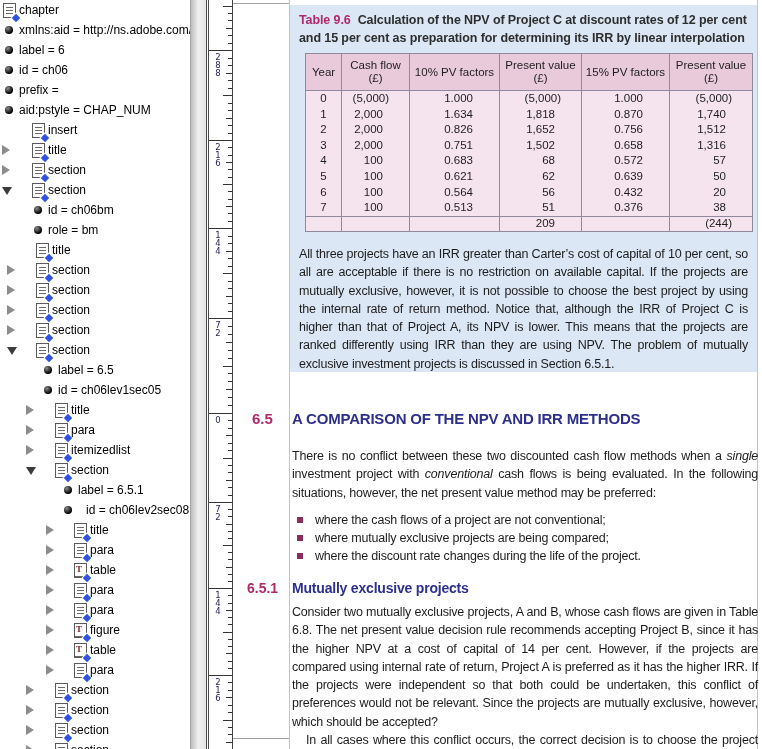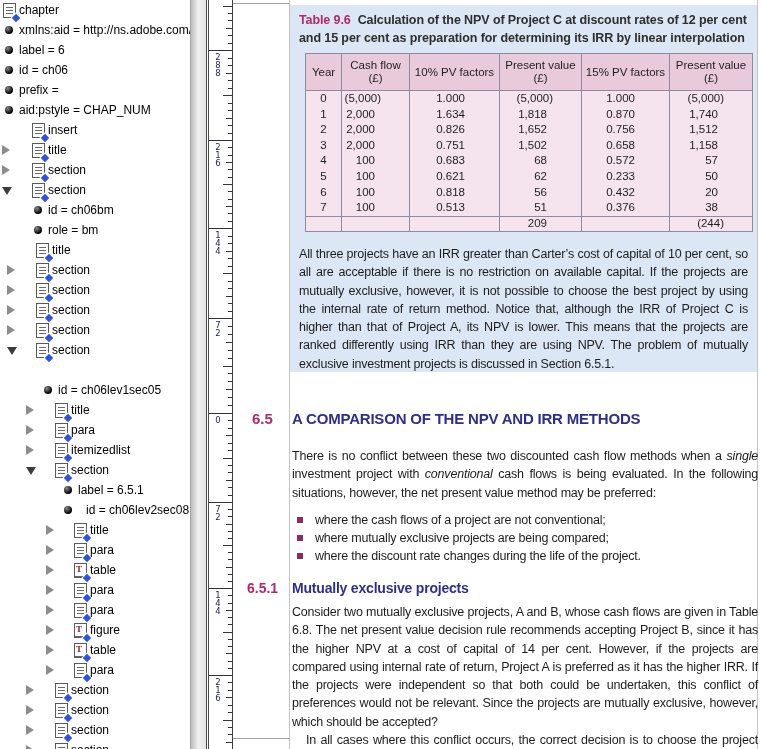--- a/index.html
+++ b/index.html
@@ -47,21 +47,21 @@
     font-size:12.5px;line-height:18px;color:#2e2e2e;font-weight:600;letter-spacing:-0.1px;}
   .cap-label{color:var(--mag,#b02a6b);font-weight:700;padding-right:7px;}
   
   .npv-table{position:absolute;left:72px;top:53px;width:446px;z-index:3;display:grid;
     grid-template-columns:36px 68px 90px 82px 88px 82px;grid-template-rows:37px;grid-auto-rows:15.6px;
     border:1px solid #8f8aa0;background:var(--tbody,#f5e4ee);font-size:11.5px;color:#1e1e1e;}
   .th{background:var(--thead,#e9cada);border-right:1px solid #8f8aa0;border-bottom:1px solid #8f8aa0;
     display:flex;align-items:center;justify-content:center;text-align:center;
     white-space:pre-line;line-height:13px;padding:2px 1px;}
   .td{border-right:1px solid #8f8aa0;display:flex;align-items:center;justify-content:flex-end;
-    padding-right:34px;line-height:15.6px;}
+    padding-right:26px;line-height:15.6px;}
   .td.yearcol{justify-content:center;padding-right:0;}
   .lastcol{border-right:none;}
   .totalrow{border-top:1px solid #8f8aa0;}
   .val.neg{margin-right:-6px;}
   
   .bodytext{font-size:12.5px;line-height:18.3px;color:#1d1d1d;letter-spacing:-0.2px;text-align:justify;z-index:3;position:absolute;}
   .para-irr{left:66px;top:245px;width:449px;}
   .h-num{position:absolute;color:var(--mag,#b02a6b);font-weight:700;z-index:3;}
   .h-text{position:absolute;color:var(--navy,#2d2f8c);font-weight:700;z-index:3;letter-spacing:-0.2px;white-space:nowrap;}
   .h65-num{left:19px;top:410px;font-size:15px;}
@@ -152,20 +152,24 @@
     </div>
     <div class="tree-row" style="top: 320px;">
       <span class="tri-right" style="left: 7px;"></span>
       <span class="node-icon el-icon" style="left: 36px;"></span>
       <span class="tree-label" style="left: 52px;">section</span>
     </div>
     <div class="tree-row" style="top: 340px;">
       <span class="tri-down" style="left: 7px;"></span>
       <span class="node-icon el-icon" style="left: 36px;"></span>
       <span class="tree-label" style="left: 52px;">section</span>
+    </div>
+    <div class="tree-row" style="top: 360px;">
+      <span class="attr-bullet" style="left: 44px;"></span>
+      <span class="tree-label" style="left: 58px;">label = 6.5</span>
     </div>
     <div class="tree-row" style="top: 380px;">
       <span class="attr-bullet" style="left: 44px;"></span>
       <span class="tree-label" style="left: 58px;">id = ch06lev1sec05</span>
     </div>
     <div class="tree-row" style="top: 400px;">
       <span class="tri-right" style="left: 26px;"></span>
       <span class="node-icon el-icon" style="left: 55px;"></span>
       <span class="tree-label" style="left: 71px;">title</span>
     </div>
@@ -463,21 +467,21 @@
       <div class="td">
         <span class="val">0.751</span>
       </div>
       <div class="td">
         <span class="val">1,502</span>
       </div>
       <div class="td">
         <span class="val">0.658</span>
       </div>
       <div class="td lastcol">
-        <span class="val">1,158</span>
+        <span class="val">1,316</span>
       </div>
       <div class="td yearcol">
         <span class="val">4</span>
       </div>
       <div class="td">
         <span class="val">100</span>
       </div>
       <div class="td">
         <span class="val">0.683</span>
       </div>
@@ -496,33 +500,33 @@
       <div class="td">
         <span class="val">100</span>
       </div>
       <div class="td">
         <span class="val">0.621</span>
       </div>
       <div class="td">
         <span class="val">62</span>
       </div>
       <div class="td">
-        <span class="val">0.233</span>
+        <span class="val">0.639</span>
       </div>
       <div class="td lastcol">
         <span class="val">50</span>
       </div>
       <div class="td yearcol">
         <span class="val">6</span>
       </div>
       <div class="td">
         <span class="val">100</span>
       </div>
       <div class="td">
-        <span class="val">0.818</span>
+        <span class="val">0.564</span>
       </div>
       <div class="td">
         <span class="val">56</span>
       </div>
       <div class="td">
         <span class="val">0.432</span>
       </div>
       <div class="td lastcol">
         <span class="val">20</span>
       </div>

